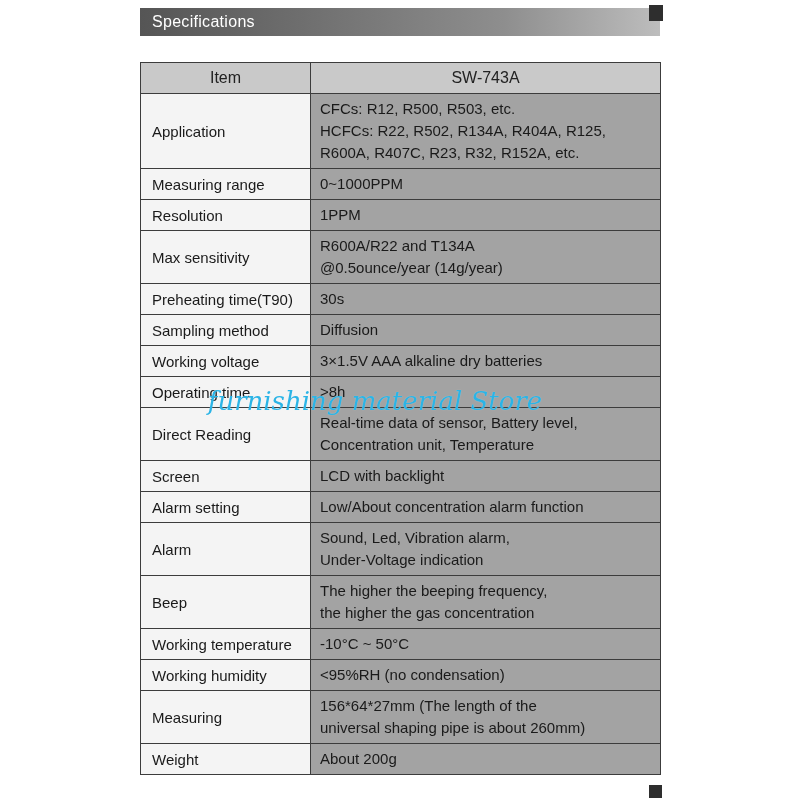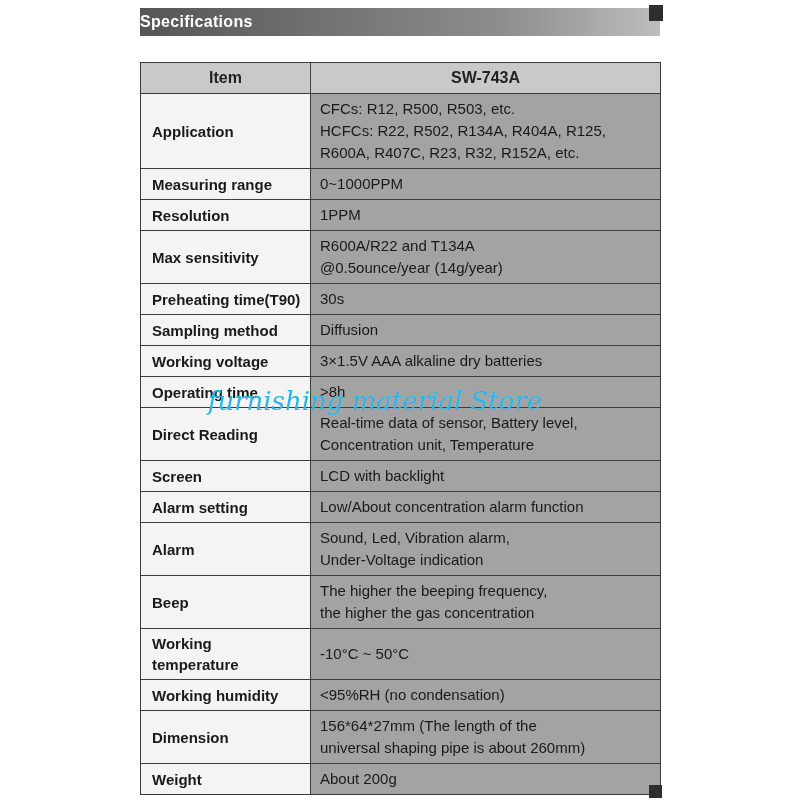--- a/index.html
+++ b/index.html
@@ -13,54 +13,53 @@
   }
   .title-bar {
     position: absolute;
     left: 140px;
     top: 8px;
     width: 520px;
     height: 28px;
     box-sizing: border-box;
     background: linear-gradient(to right, #555555, #8e8e8e 70%, #bdbdbd 100%);
     color: #ffffff;
-    font-weight: bold;
+    font-weight: normal;
     font-size: 16px;
     line-height: 28px;
-    padding-left: 0;
+    padding-left: 12px;
     letter-spacing: 0.3px;
   }
   .spec-table {
     position: absolute;
     left: 140px;
     top: 62px;
     width: 520px;
     border-collapse: collapse;
     table-layout: fixed;
     font-size: 15px;
     color: #1a1a1a;
   }
   .spec-table th, .spec-table td {
     border: 1px solid #3c3c3c;
     box-sizing: border-box;
   }
   .spec-table th {
     background: #c9c9c9;
     color: #222222;
     font-size: 16px;
-    font-weight: bold;
+    font-weight: normal;
     height: 31px;
     text-align: center;
   }
   .spec-table td.label {
     background: #f4f4f4;
     padding: 4px 8px 4px 11px;
     vertical-align: middle;
     line-height: 21px;
-    font-weight: bold;
   }
   .spec-table td.value {
     background: #a3a3a3;
     padding: 4px 6px 4px 9px;
     vertical-align: middle;
     line-height: 22px;
     white-space: pre-line;
   }
   .watermark {
     position: absolute;
@@ -162,21 +161,21 @@
       </tr>
       <tr>
         <td class="label">Working temperature</td>
         <td class="value">-10°C ~ 50°C</td>
       </tr>
       <tr>
         <td class="label">Working humidity</td>
         <td class="value">&lt;95%RH  (no condensation)</td>
       </tr>
       <tr>
-        <td class="label">Dimension</td>
+        <td class="label">Measuring</td>
         <td class="value">156*64*27mm (The length of the
 universal shaping pipe is about 260mm)</td>
       </tr>
       <tr>
         <td class="label">Weight</td>
         <td class="value">About 200g</td>
       </tr>
     </tbody>
   </table>
 

